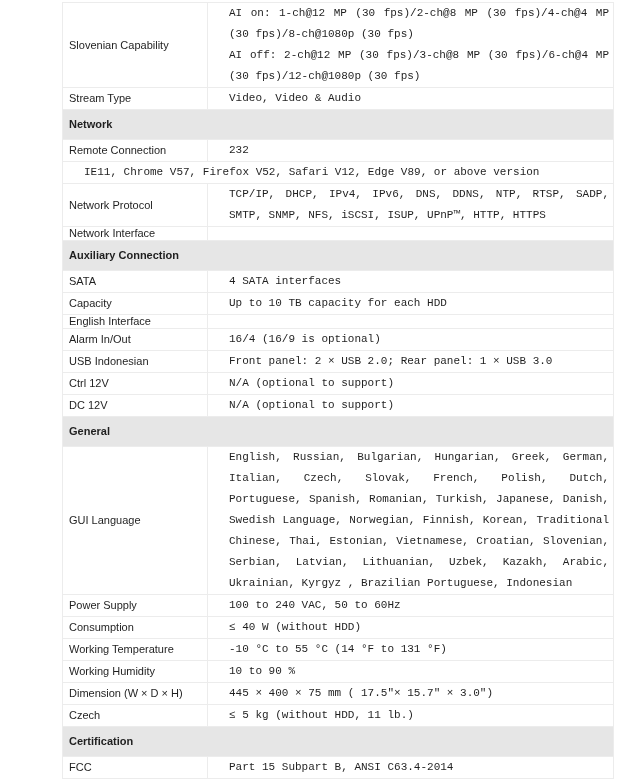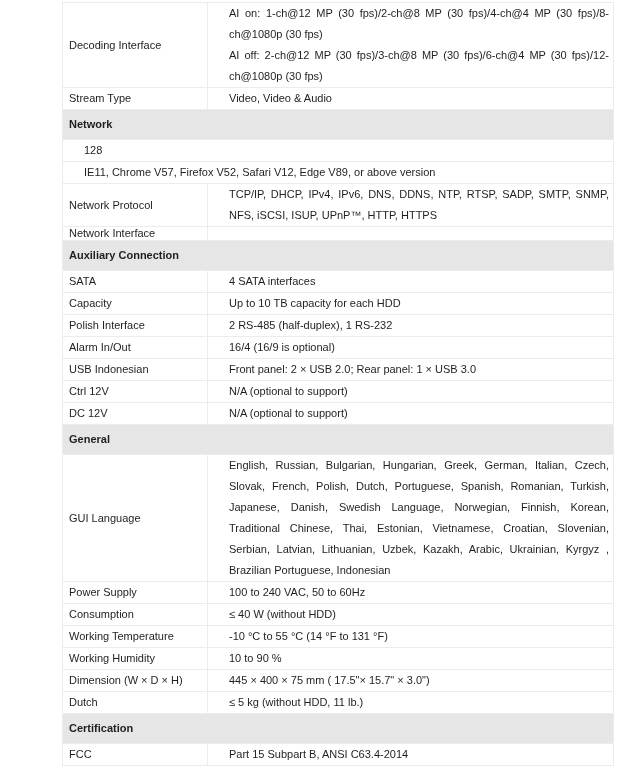--- a/index.html
+++ b/index.html
@@ -53,43 +53,45 @@
   .row-value {
     flex: 1 1 auto;
     padding: 0 4px 0 21px;
     display: flex;
     flex-direction: column;
     justify-content: center;
   }
   .value-par {
     line-height: 21px;
     text-align: justify;
+    font-family: Liberation Mono, monospace;
   }
 </style>
 </head>
 <body>
 
 <div class="spec-table">
     <div class="spec-row">
-      <div class="row-label">Decoding Interface</div>
+      <div class="row-label">Slovenian Capability</div>
       <div class="row-value">
         <div class="value-par">AI on: 1-ch@12 MP (30 fps)/2-ch@8 MP (30 fps)/4-ch@4 MP (30 fps)/8-ch@1080p (30 fps)</div>
         <div class="value-par">AI off: 2-ch@12 MP (30 fps)/3-ch@8 MP (30 fps)/6-ch@4 MP (30 fps)/12-ch@1080p (30 fps)</div>
       </div>
     </div>
     <div class="spec-row">
       <div class="row-label">Stream Type</div>
       <div class="row-value">
         <div class="value-par">Video, Video &amp; Audio</div>
       </div>
     </div>
     <div class="section-header">Network</div>
     <div class="spec-row">
+      <div class="row-label">Remote Connection</div>
       <div class="row-value">
-        <div class="value-par">128</div>
+        <div class="value-par">232</div>
       </div>
     </div>
     <div class="spec-row">
       <div class="row-value">
         <div class="value-par">IE11, Chrome V57, Firefox V52, Safari V12, Edge V89, or above version</div>
       </div>
     </div>
     <div class="spec-row">
       <div class="row-label">Network Protocol</div>
       <div class="row-value">
@@ -106,24 +108,21 @@
         <div class="value-par">4 SATA interfaces</div>
       </div>
     </div>
     <div class="spec-row">
       <div class="row-label">Capacity</div>
       <div class="row-value">
         <div class="value-par">Up to 10 TB capacity for each HDD</div>
       </div>
     </div>
     <div class="spec-row">
-      <div class="row-label">Polish Interface</div>
-      <div class="row-value">
-        <div class="value-par">2 RS-485 (half-duplex), 1 RS-232</div>
-      </div>
+      <div class="row-label">English Interface</div>
     </div>
     <div class="spec-row">
       <div class="row-label">Alarm In/Out</div>
       <div class="row-value">
         <div class="value-par">16/4 (16/9 is optional)</div>
       </div>
     </div>
     <div class="spec-row">
       <div class="row-label">USB Indonesian</div>
       <div class="row-value">
@@ -173,21 +172,21 @@
         <div class="value-par">10 to 90 %</div>
       </div>
     </div>
     <div class="spec-row">
       <div class="row-label">Dimension (W × D × H)</div>
       <div class="row-value">
         <div class="value-par">445 × 400 × 75 mm ( 17.5"× 15.7" × 3.0")</div>
       </div>
     </div>
     <div class="spec-row">
-      <div class="row-label">Dutch</div>
+      <div class="row-label">Czech</div>
       <div class="row-value">
         <div class="value-par">≤ 5 kg (without HDD, 11 lb.)</div>
       </div>
     </div>
     <div class="section-header">Certification</div>
     <div class="spec-row">
       <div class="row-label">FCC</div>
       <div class="row-value">
         <div class="value-par">Part 15 Subpart B, ANSI C63.4-2014</div>
       </div>

